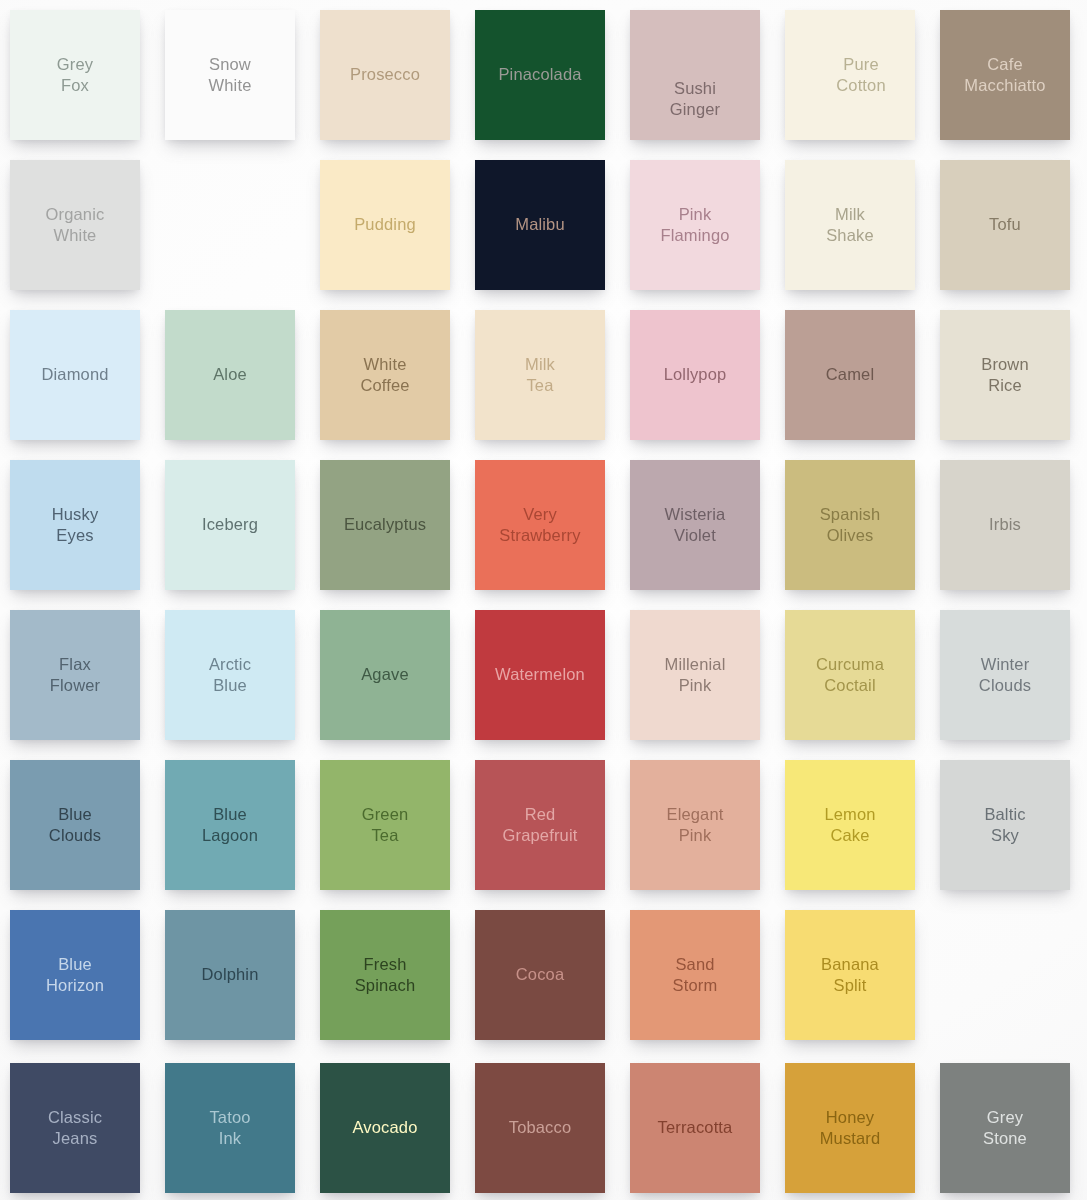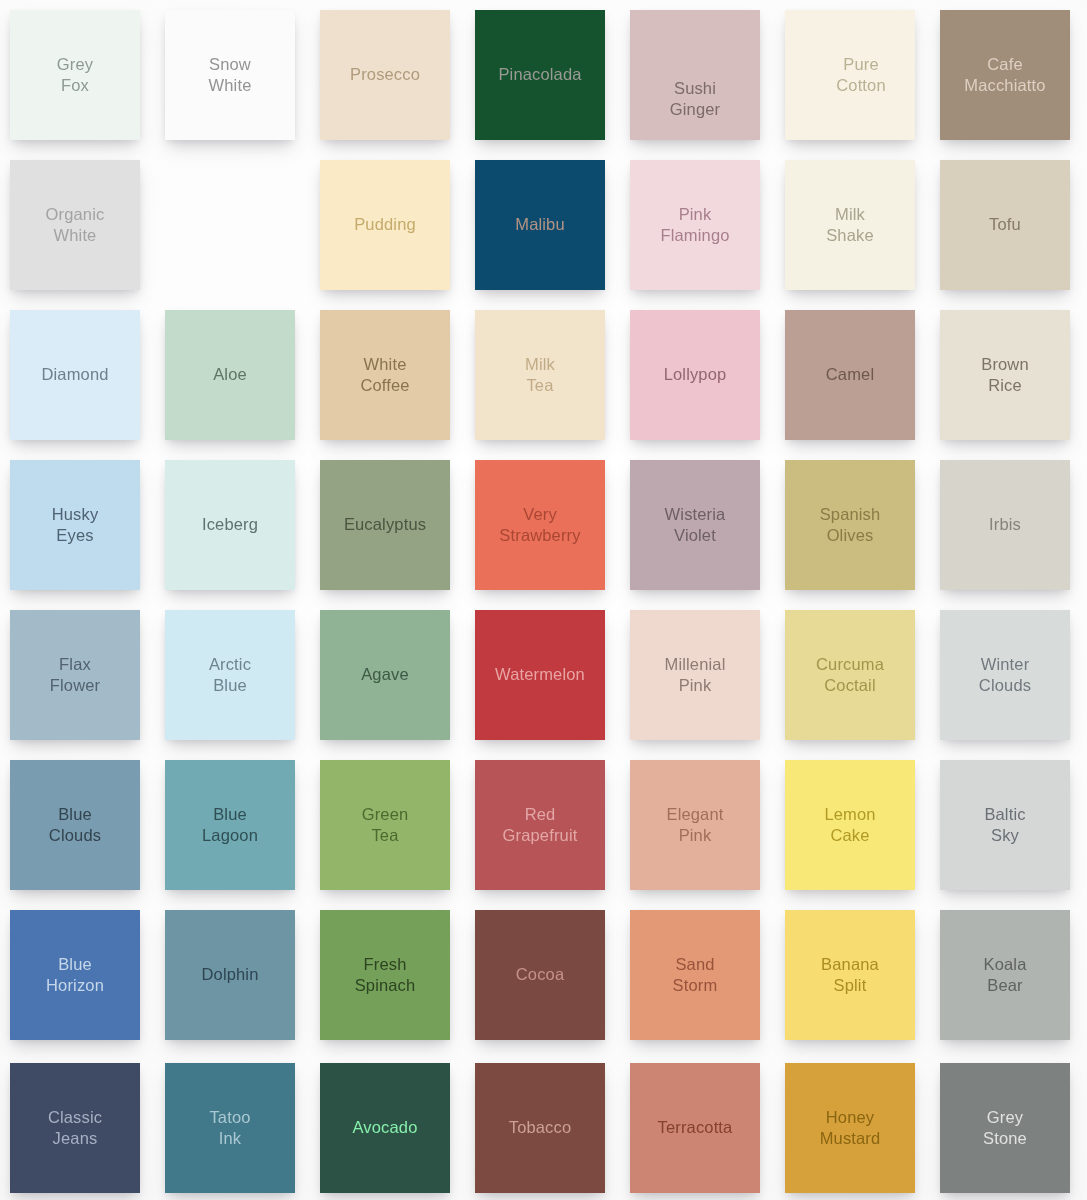--- a/index.html
+++ b/index.html
@@ -89,21 +89,21 @@
         <span class="swatch-label" style="color: rgb(222, 208, 194);">Cafe
 Macchiatto</span>
       </div>
       <div class="swatch-cell" style="left: 10px; top: 160px; width: 130px; height: 130px; background: rgb(223, 224, 223);">
         <span class="swatch-label" style="color: rgb(162, 163, 162);">Organic
 White</span>
       </div>
       <div class="swatch-cell" style="left: 320px; top: 160px; width: 130px; height: 130px; background: rgb(250, 234, 198);">
         <span class="swatch-label" style="color: rgb(196, 170, 107);">Pudding</span>
       </div>
-      <div class="swatch-cell" style="left: 475px; top: 160px; width: 130px; height: 130px; background: #0c4a6e;">
+      <div class="swatch-cell" style="left: 475px; top: 160px; width: 130px; height: 130px; background: #0f172a;">
         <span class="swatch-label" style="color: rgb(179, 148, 132);">Malibu</span>
       </div>
       <div class="swatch-cell" style="left: 630px; top: 160px; width: 130px; height: 130px; background: rgb(242, 217, 222);">
         <span class="swatch-label" style="color: rgb(168, 128, 140);">Pink
 Flamingo</span>
       </div>
       <div class="swatch-cell" style="left: 785px; top: 160px; width: 130px; height: 130px; background: rgb(245, 241, 227);">
         <span class="swatch-label" style="color: rgb(169, 164, 141);">Milk
 Shake</span>
       </div>
@@ -228,34 +228,30 @@
         <span class="swatch-label" style="color: rgb(199, 145, 137);">Cocoa</span>
       </div>
       <div class="swatch-cell" style="left: 630px; top: 910px; width: 130px; height: 130px; background: rgb(227, 152, 118);">
         <span class="swatch-label" style="color: rgb(151, 84, 58);">Sand
 Storm</span>
       </div>
       <div class="swatch-cell" style="left: 785px; top: 910px; width: 130px; height: 130px; background: rgb(247, 220, 114);">
         <span class="swatch-label" style="color: rgb(171, 140, 32);">Banana
 Split</span>
       </div>
-      <div class="swatch-cell" style="left: 940px; top: 910px; width: 130px; height: 130px; background: rgb(176, 180, 176);">
-        <span class="swatch-label" style="color: rgb(95, 99, 95);">Koala
-Bear</span>
-      </div>
       <div class="swatch-cell" style="left: 10px; top: 1063px; width: 130px; height: 130px; background: rgb(63, 74, 100);">
         <span class="swatch-label" style="color: rgb(166, 176, 195);">Classic
 Jeans</span>
       </div>
       <div class="swatch-cell" style="left: 165px; top: 1063px; width: 130px; height: 130px; background: rgb(66, 121, 138);">
         <span class="swatch-label" style="color: rgb(170, 200, 210);">Tatoo
 Ink</span>
       </div>
       <div class="swatch-cell" style="left: 320px; top: 1063px; width: 130px; height: 130px; background: rgb(44, 82, 69);">
-        <span class="swatch-label" style="color: #86efac;">Avocado</span>
+        <span class="swatch-label" style="color: #fef9c3;">Avocado</span>
       </div>
       <div class="swatch-cell" style="left: 475px; top: 1063px; width: 130px; height: 130px; background: rgb(125, 74, 66);">
         <span class="swatch-label" style="color: rgb(202, 160, 151);">Tobacco</span>
       </div>
       <div class="swatch-cell" style="left: 630px; top: 1063px; width: 130px; height: 130px; background: rgb(204, 133, 114);">
         <span class="swatch-label" style="color: rgb(131, 65, 47);">Terracotta</span>
       </div>
       <div class="swatch-cell" style="left: 785px; top: 1063px; width: 130px; height: 130px; background: rgb(214, 161, 58);">
         <span class="swatch-label" style="color: rgb(138, 101, 18);">Honey
 Mustard</span>

